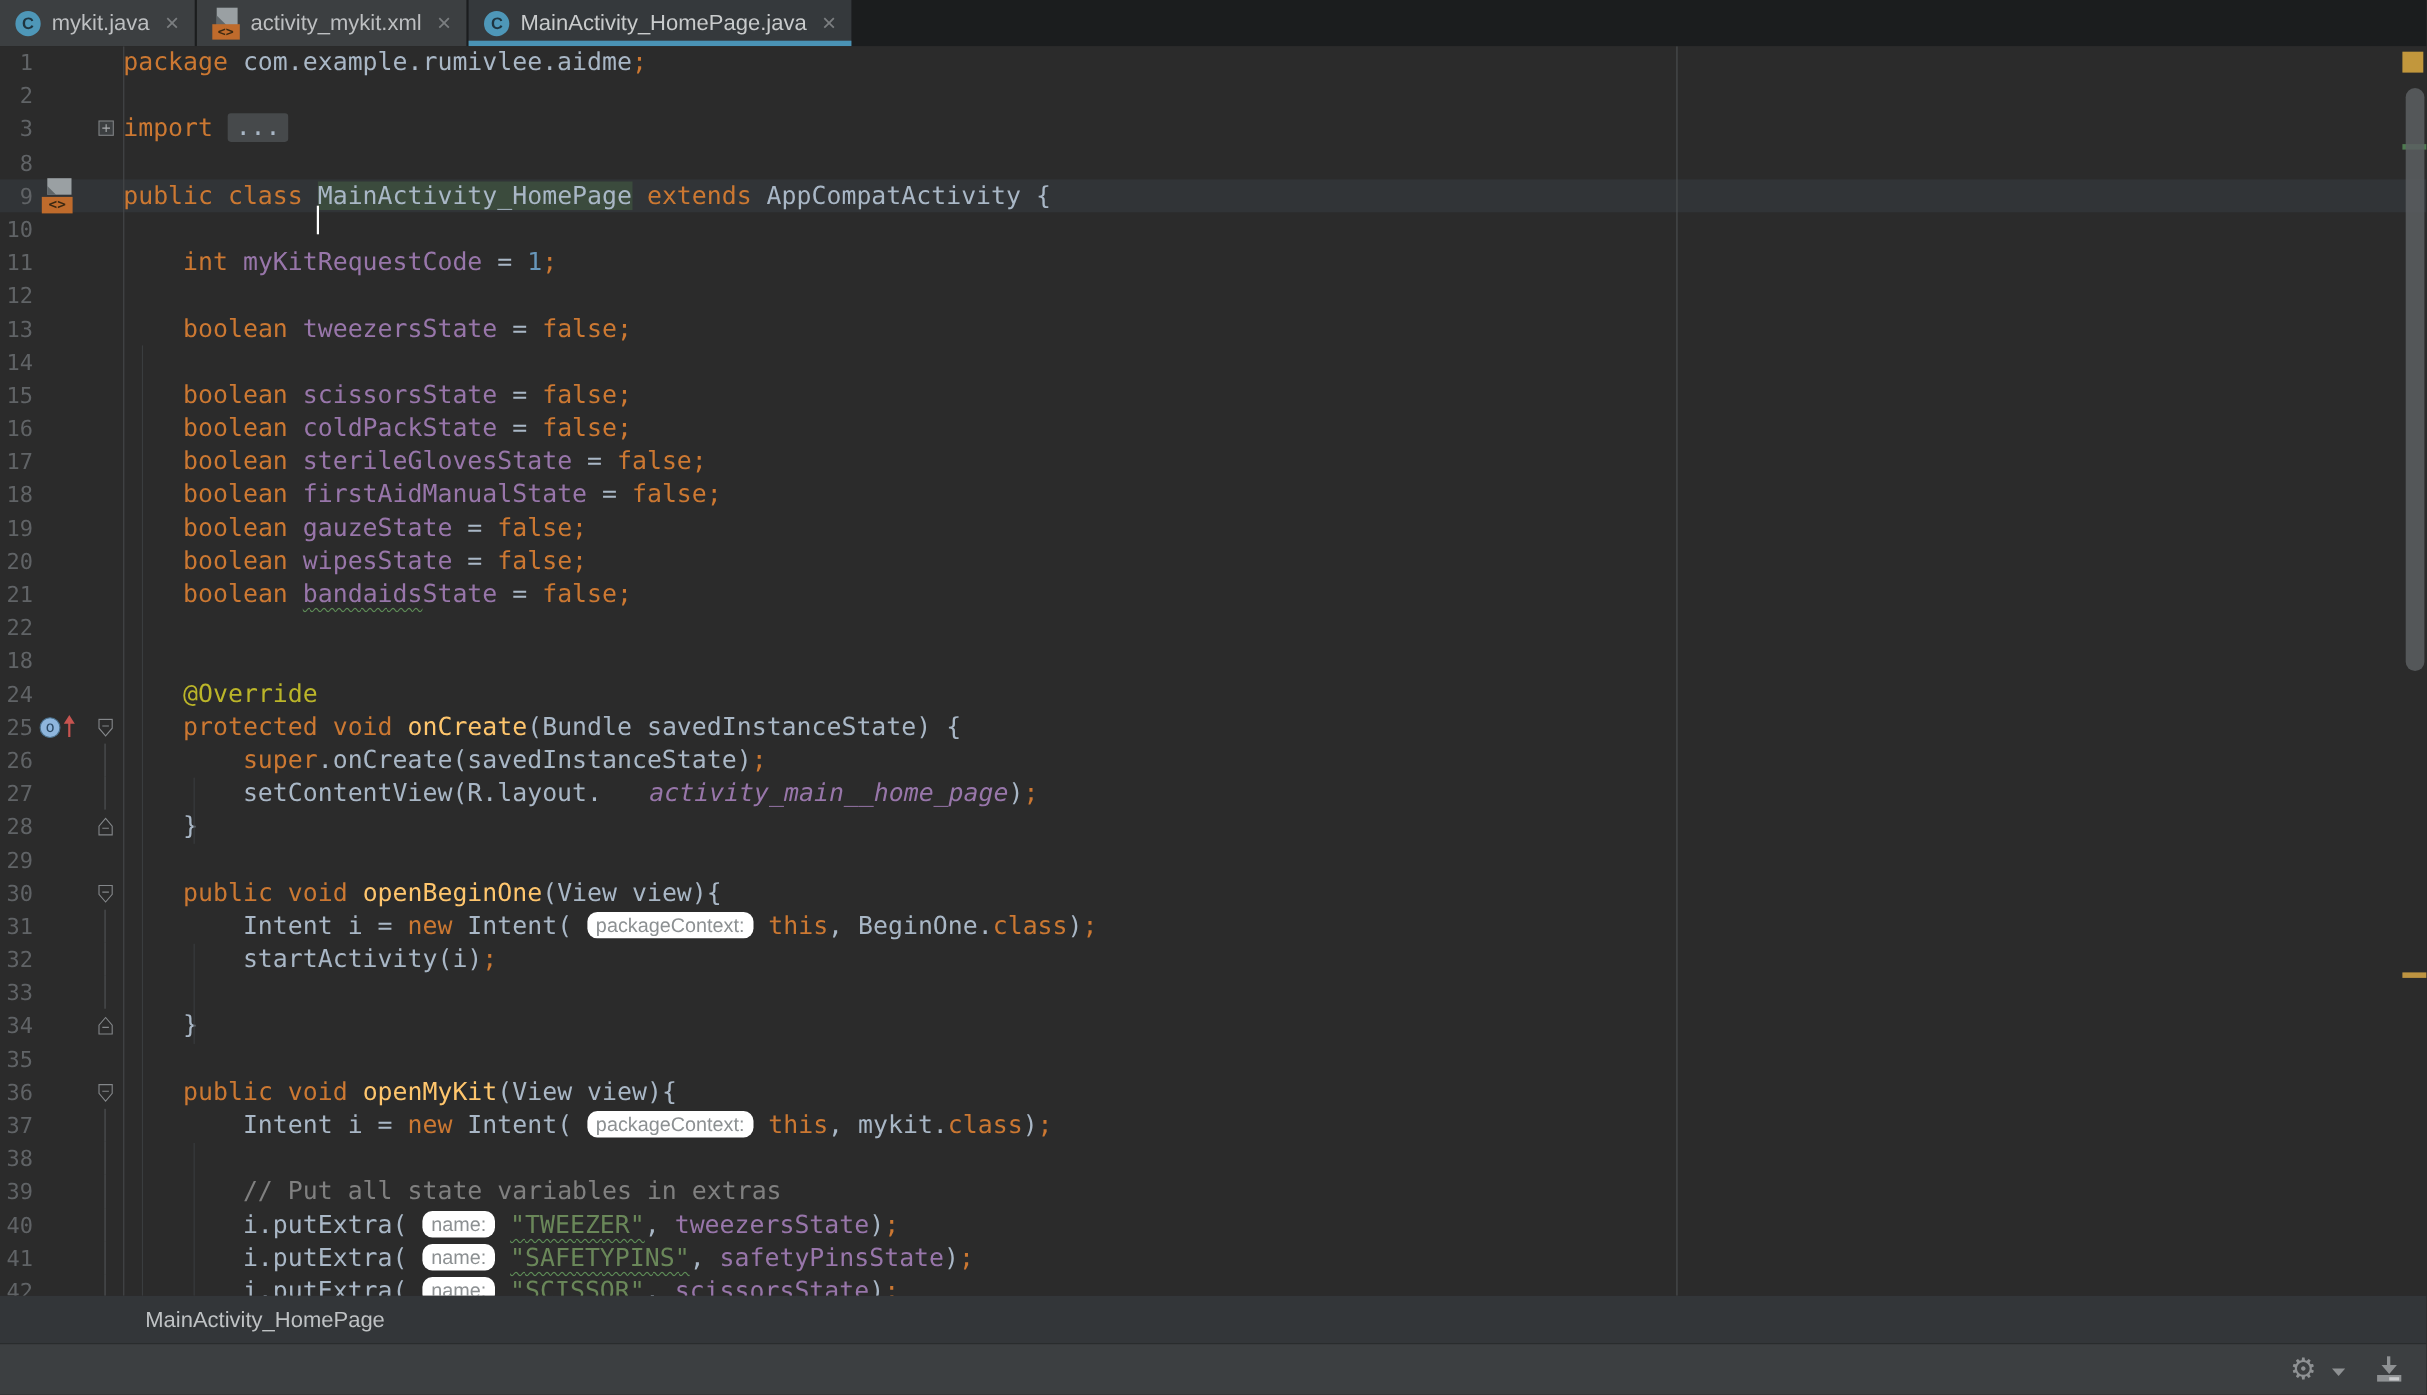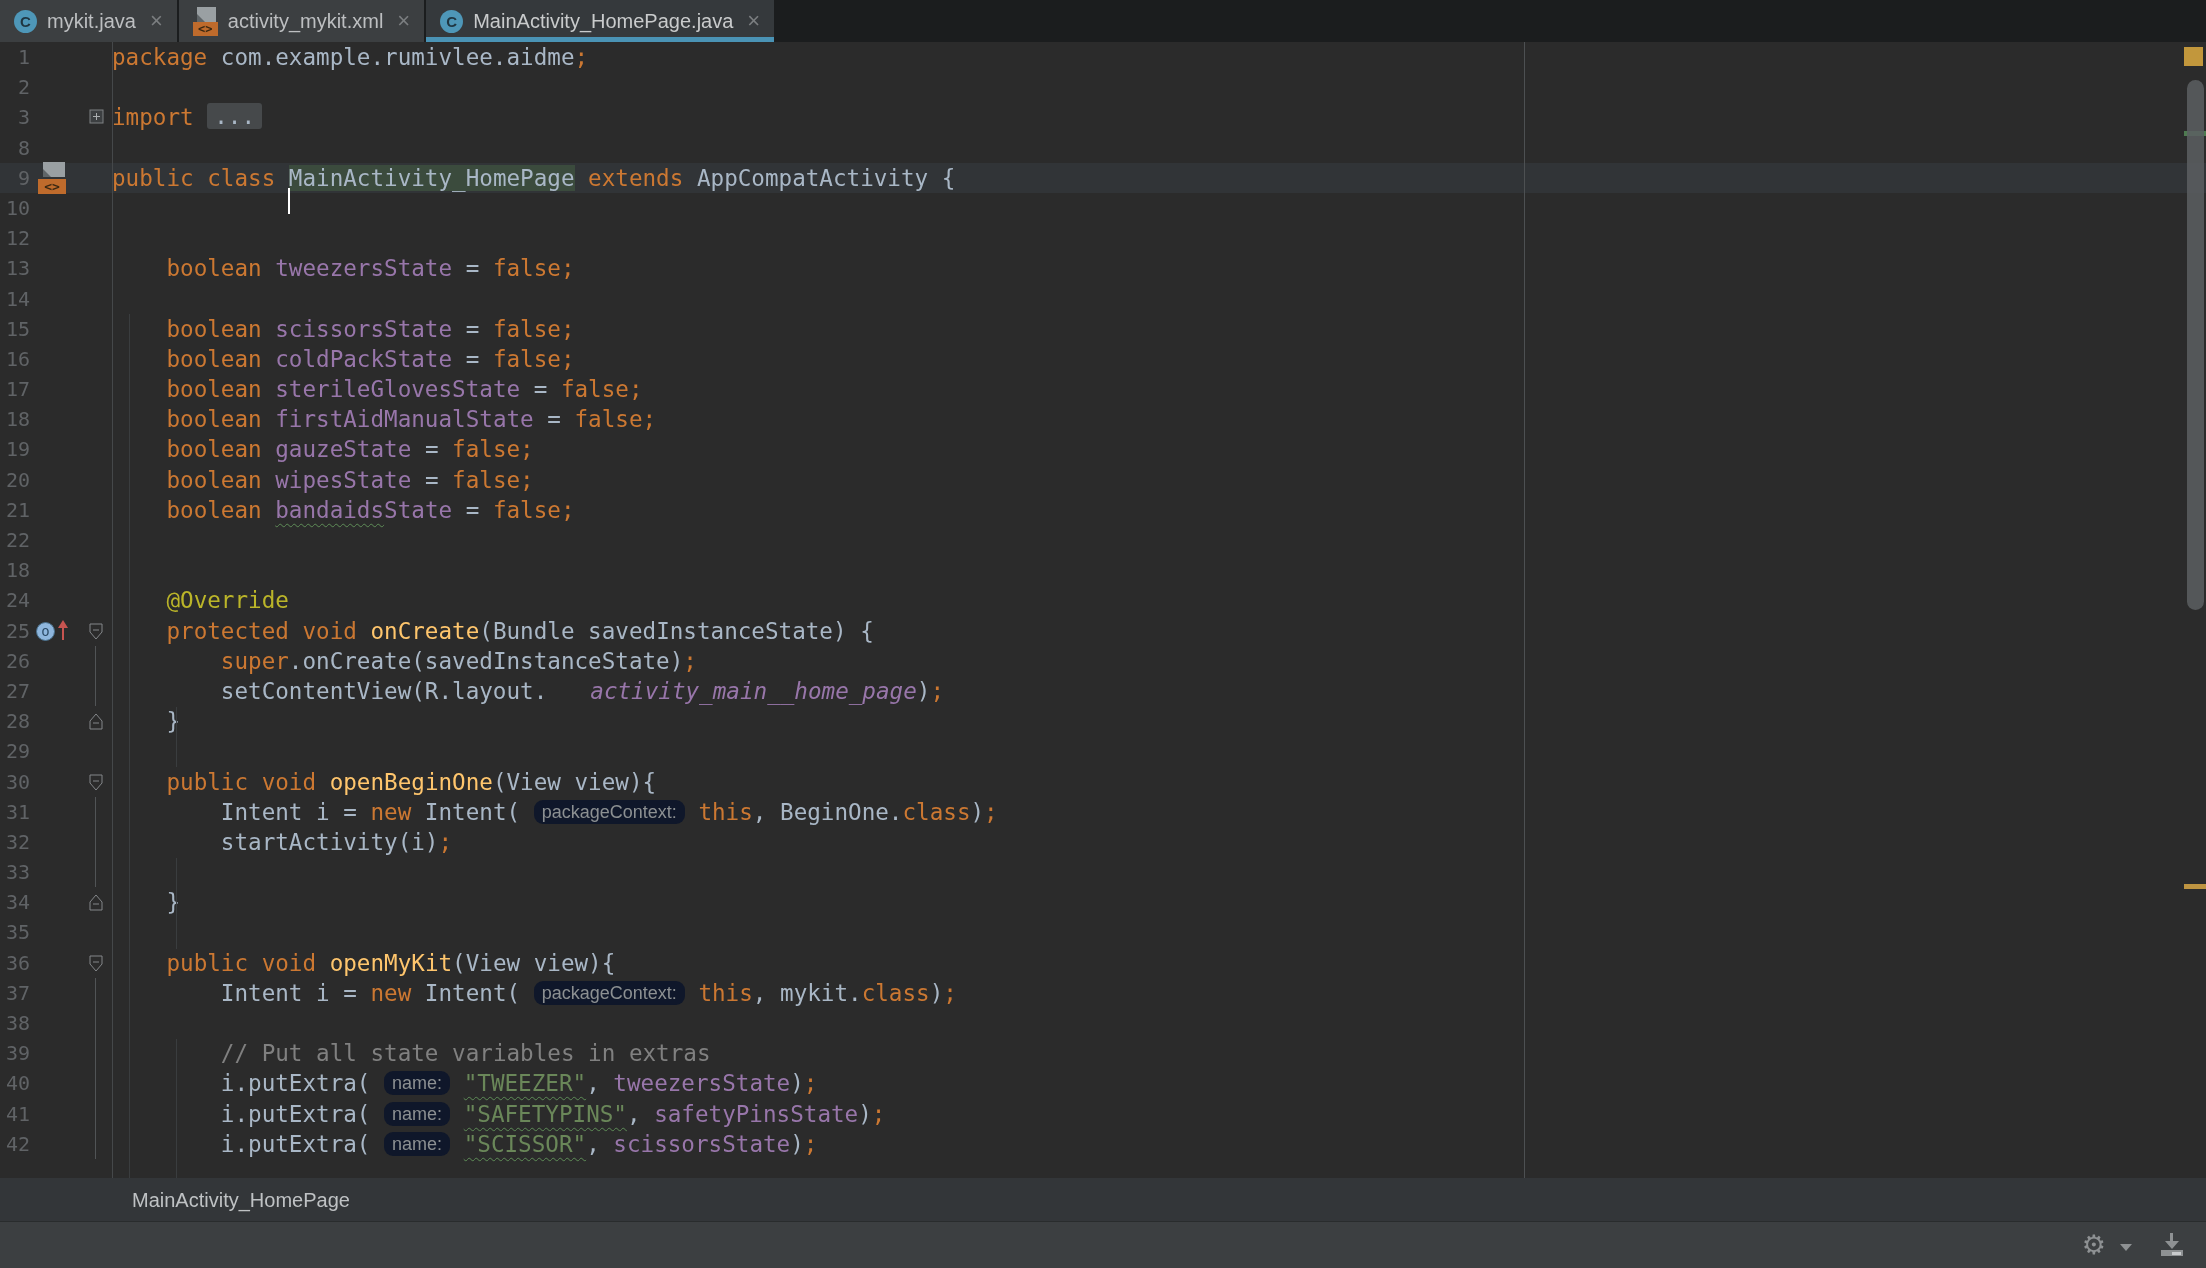--- a/index.html
+++ b/index.html
@@ -37,21 +37,21 @@
   .pl{color:#A9B7C6;}
   .fld{color:#9876AA;}
   .flds{color:#9876AA;text-decoration:underline wavy #5E8D57 1px;text-underline-offset:5px;}
   .fldi{color:#9876AA;font-style:italic;margin-left:43px;}
   .num{color:#6897BB;}
   .strs{color:#6A8759;text-decoration:underline wavy #5E8D57 1px;text-underline-offset:5px;}
   .cmt{color:#808080;}
   .ann{color:#BBB529;}
   .mth{color:#FFC66D;}
   .smc{color:#CC7832;}
-  .hint{display:inline-block;background:#0f172a;color:#8C9092;border-radius:9px;font-family:"Liberation Sans",sans-serif;font-size:18px;line-height:24px;padding:0 8px;vertical-align:2px;}
+  .hint{display:inline-block;background:#ffffff;color:#8C9092;border-radius:9px;font-family:"Liberation Sans",sans-serif;font-size:18px;line-height:24px;padding:0 8px;vertical-align:2px;}
   .fbox{display:inline-block;background:#46494B;color:#A9B7C6;border-radius:3px;padding:0 7px;line-height:26px;vertical-align:1px;}
   .hl{background:#3B4B3D;color:#A9B7C6;}
   .caret{display:inline-block;width:0;position:relative;}
   .caret::after{content:'';position:absolute;left:-1px;top:2px;width:2px;height:26px;background:#FFFFFF;}
   
   .gi-layout{position:absolute;left:8px;top:-1px;width:30px;height:32px;}
   .gi-layout .pg{position:absolute;top:0;left:5px;width:22px;height:15px;background:#9AA0A3;}
   .gi-layout .pg::after{content:'';position:absolute;left:0;bottom:0;border-style:solid;border-width:8px 0 0 8px;border-color:transparent transparent transparent #5F6568;}
   .gi-layout .tag{position:absolute;bottom:0;left:0;width:28px;height:15px;background:#BF6B2C;color:#3A2812;font-family:"DejaVu Sans Mono",monospace;font-weight:bold;font-size:13px;line-height:15px;text-align:center;}
   .gi-ovr{position:absolute;left:6px;top:4px;width:40px;height:22px;}
@@ -111,20 +111,21 @@
       <div class="row"><span class="g-num">1</span><span class="g-ico"></span><span class="g-fold"></span><span class="code"><span class="kw">package</span><span class="pl"> com.example.rumivlee.aidme</span><span class="smc">;</span></span></div>
       <div class="row"><span class="g-num">2</span><span class="g-ico"></span><span class="g-fold"></span><span class="code"></span></div>
       <div class="row"><span class="g-num">3</span><span class="g-ico"></span><span class="g-fold"><svg width="15" height="15" xmlns="http://www.w3.org/2000/svg">
             <rect x="1" y="1" width="13" height="13" fill="#3C3F41" stroke="#7F8284"></rect>
             <line x1="7.5" y1="4" x2="7.5" y2="11" stroke="#ABAEB0"></line>
             <line x1="4" y1="7.5" x2="11" y2="7.5" stroke="#ABAEB0"></line>
           </svg></span><span class="code"><span class="kw">import</span><span class="pl"> </span><span class="fbox">...</span></span></div>
       <div class="row"><span class="g-num">8</span><span class="g-ico"></span><span class="g-fold"></span><span class="code"></span></div>
       <div class="row cr"><span class="g-num">9</span><span class="g-ico"><span class="gi-layout"><span class="pg"></span><span class="tag">&lt;&gt;</span></span></span><span class="g-fold"></span><span class="code"><span class="kw">public class</span><span class="pl"> </span><span class="caret"></span><span class="hl">MainActivity_HomePage</span><span class="kw"> extends</span><span class="pl"> AppCompatActivity {</span></span></div>
       <div class="row"><span class="g-num">10</span><span class="g-ico"></span><span class="g-fold"></span><span class="code"></span></div>
+      <div class="row"><span class="g-num">11</span><span class="g-ico"></span><span class="g-fold"></span><span class="code"><span class="pl">    </span><span class="kw">int</span><span class="fld"> myKitRequestCode</span><span class="pl"> = </span><span class="num">1</span><span class="smc">;</span></span></div>
       <div class="row"><span class="g-num">12</span><span class="g-ico"></span><span class="g-fold"></span><span class="code"></span></div>
       <div class="row"><span class="g-num">13</span><span class="g-ico"></span><span class="g-fold"></span><span class="code"><span class="pl">    </span><span class="kw">boolean</span><span class="fld"> tweezersState</span><span class="pl"> = </span><span class="kw">false</span><span class="smc">;</span></span></div>
       <div class="row"><span class="g-num">14</span><span class="g-ico"></span><span class="g-fold"></span></div>
       <div class="row"><span class="g-num">15</span><span class="g-ico"></span><span class="g-fold"></span><span class="code"><span class="pl">    </span><span class="kw">boolean</span><span class="fld"> scissorsState</span><span class="pl"> = </span><span class="kw">false</span><span class="smc">;</span></span></div>
       <div class="row"><span class="g-num">16</span><span class="g-ico"></span><span class="g-fold"></span><span class="code"><span class="pl">    </span><span class="kw">boolean</span><span class="fld"> coldPackState</span><span class="pl"> = </span><span class="kw">false</span><span class="smc">;</span></span></div>
       <div class="row"><span class="g-num">17</span><span class="g-ico"></span><span class="g-fold"></span><span class="code"><span class="pl">    </span><span class="kw">boolean</span><span class="fld"> sterileGlovesState</span><span class="pl"> = </span><span class="kw">false</span><span class="smc">;</span></span></div>
       <div class="row"><span class="g-num">18</span><span class="g-ico"></span><span class="g-fold"></span><span class="code"><span class="pl">    </span><span class="kw">boolean</span><span class="fld"> firstAidManualState</span><span class="pl"> = </span><span class="kw">false</span><span class="smc">;</span></span></div>
       <div class="row"><span class="g-num">19</span><span class="g-ico"></span><span class="g-fold"></span><span class="code"><span class="pl">    </span><span class="kw">boolean</span><span class="fld"> gauzeState</span><span class="pl"> = </span><span class="kw">false</span><span class="smc">;</span></span></div>
       <div class="row"><span class="g-num">20</span><span class="g-ico"></span><span class="g-fold"></span><span class="code"><span class="pl">    </span><span class="kw">boolean</span><span class="fld"> wipesState</span><span class="pl"> = </span><span class="kw">false</span><span class="smc">;</span></span></div>
       <div class="row"><span class="g-num">21</span><span class="g-ico"></span><span class="g-fold"></span><span class="code"><span class="pl">    </span><span class="kw">boolean</span><span class="pl"> </span><span class="flds">bandaids</span><span class="fld">State</span><span class="pl"> = </span><span class="kw">false</span><span class="smc">;</span></span></div>

